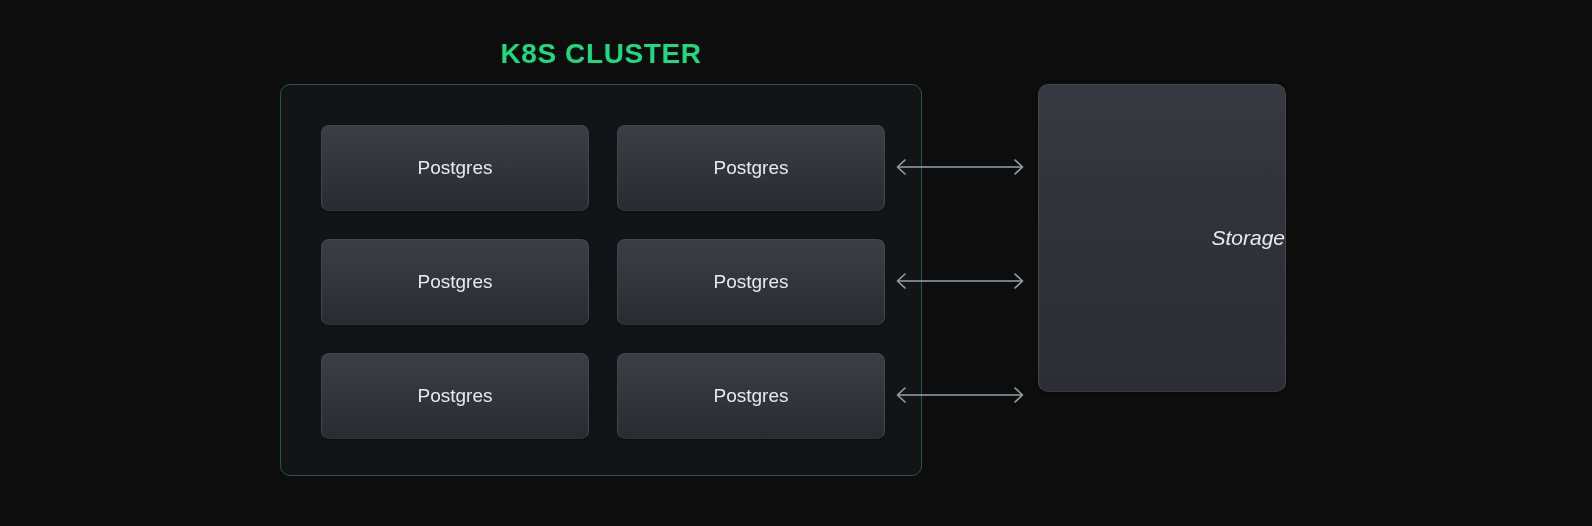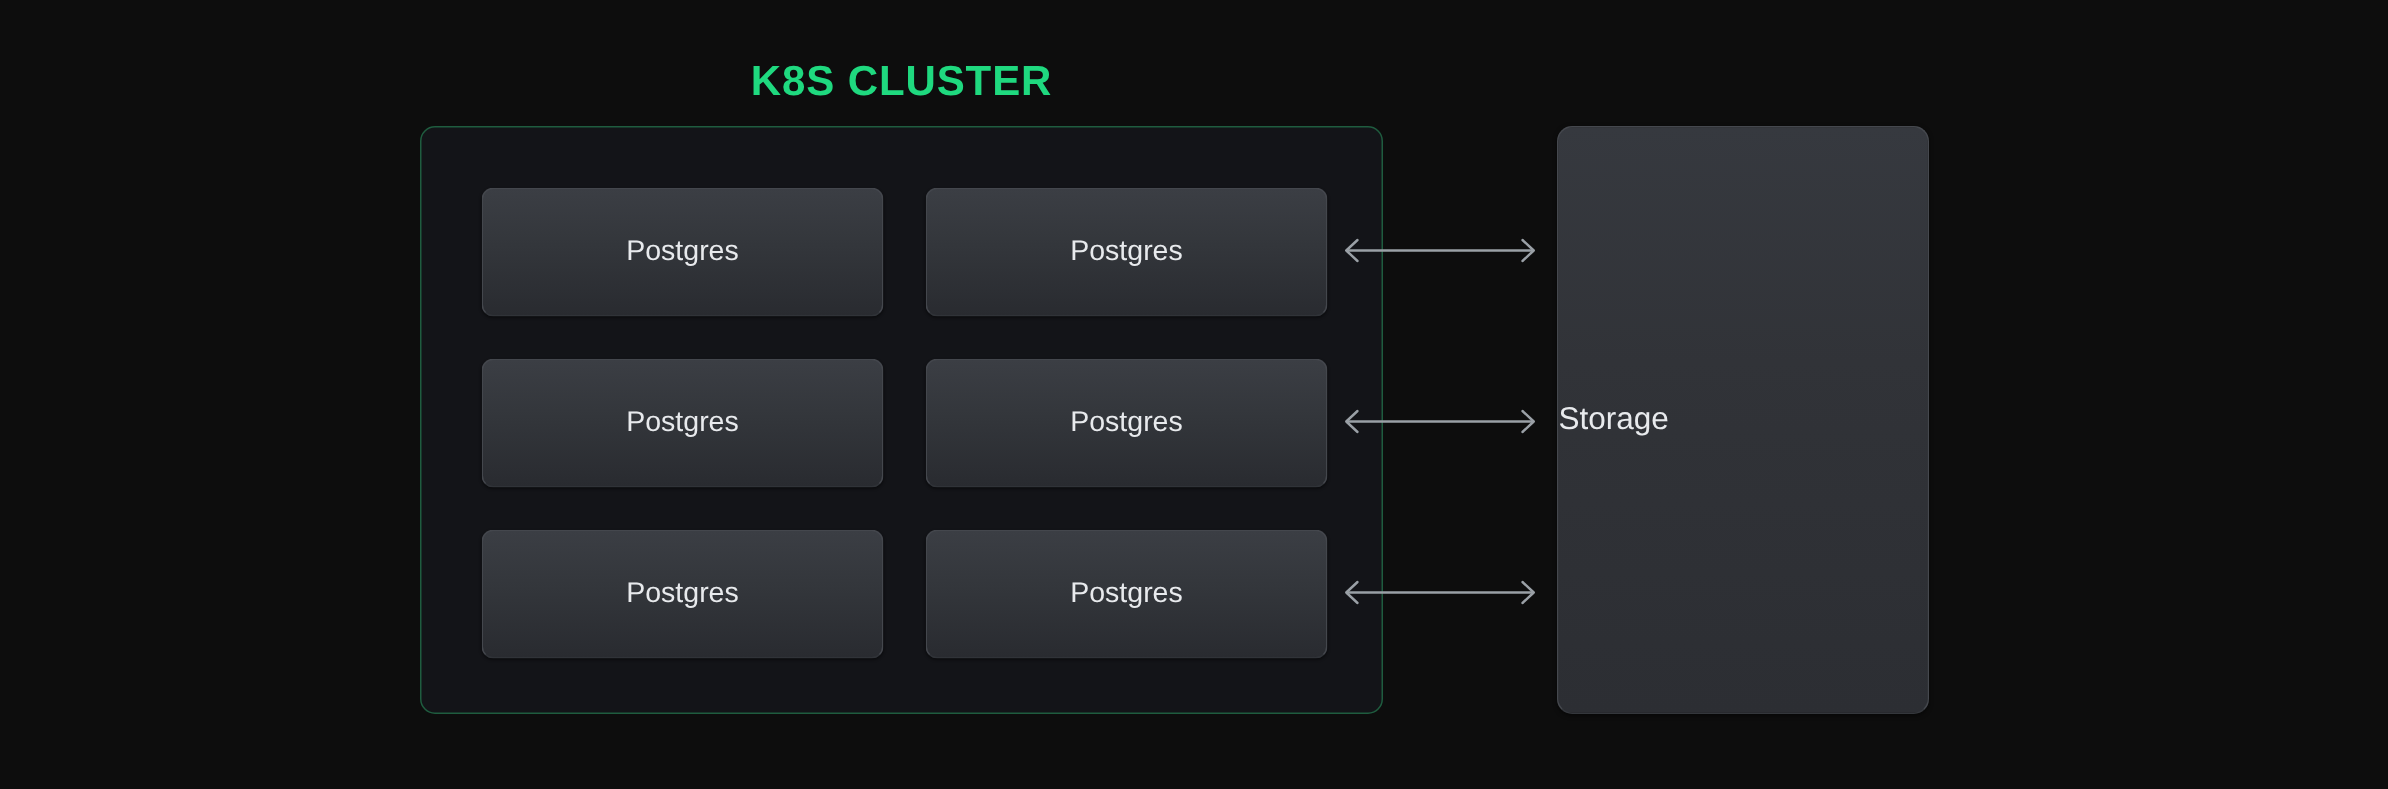--- a/index.html
+++ b/index.html
@@ -75,33 +75,34 @@
     line-height: 24px;
     box-shadow: 0 1px 2px rgba(0,0,0,0.45);
   }
 
   
   .storage-box {
     position: absolute;
     left: 1038px;
     top: 84px;
     width: 248px;
-    height: 392px;
+    height: 308px;
     box-sizing: border-box;
     border-radius: 10px;
     border: 1px solid #45484e;
     border-bottom-color: #34373c;
     background: linear-gradient(180deg, #36393f 0%, #313338 40%, #2c2e33 100%);
     display: flex;
     align-items: center;
-    justify-content: flex-start;
+    justify-content: flex-end;
     color: #e8eaed;
     font-size: 21px;
     line-height: 26px;
     box-shadow: 0 1px 3px rgba(0,0,0,0.5);
+    font-style: italic;
   }
 
   
   .connector {
     position: absolute;
     left: 888px;
     width: 144px;
     height: 24px;
     margin-top: -12px;
   }

